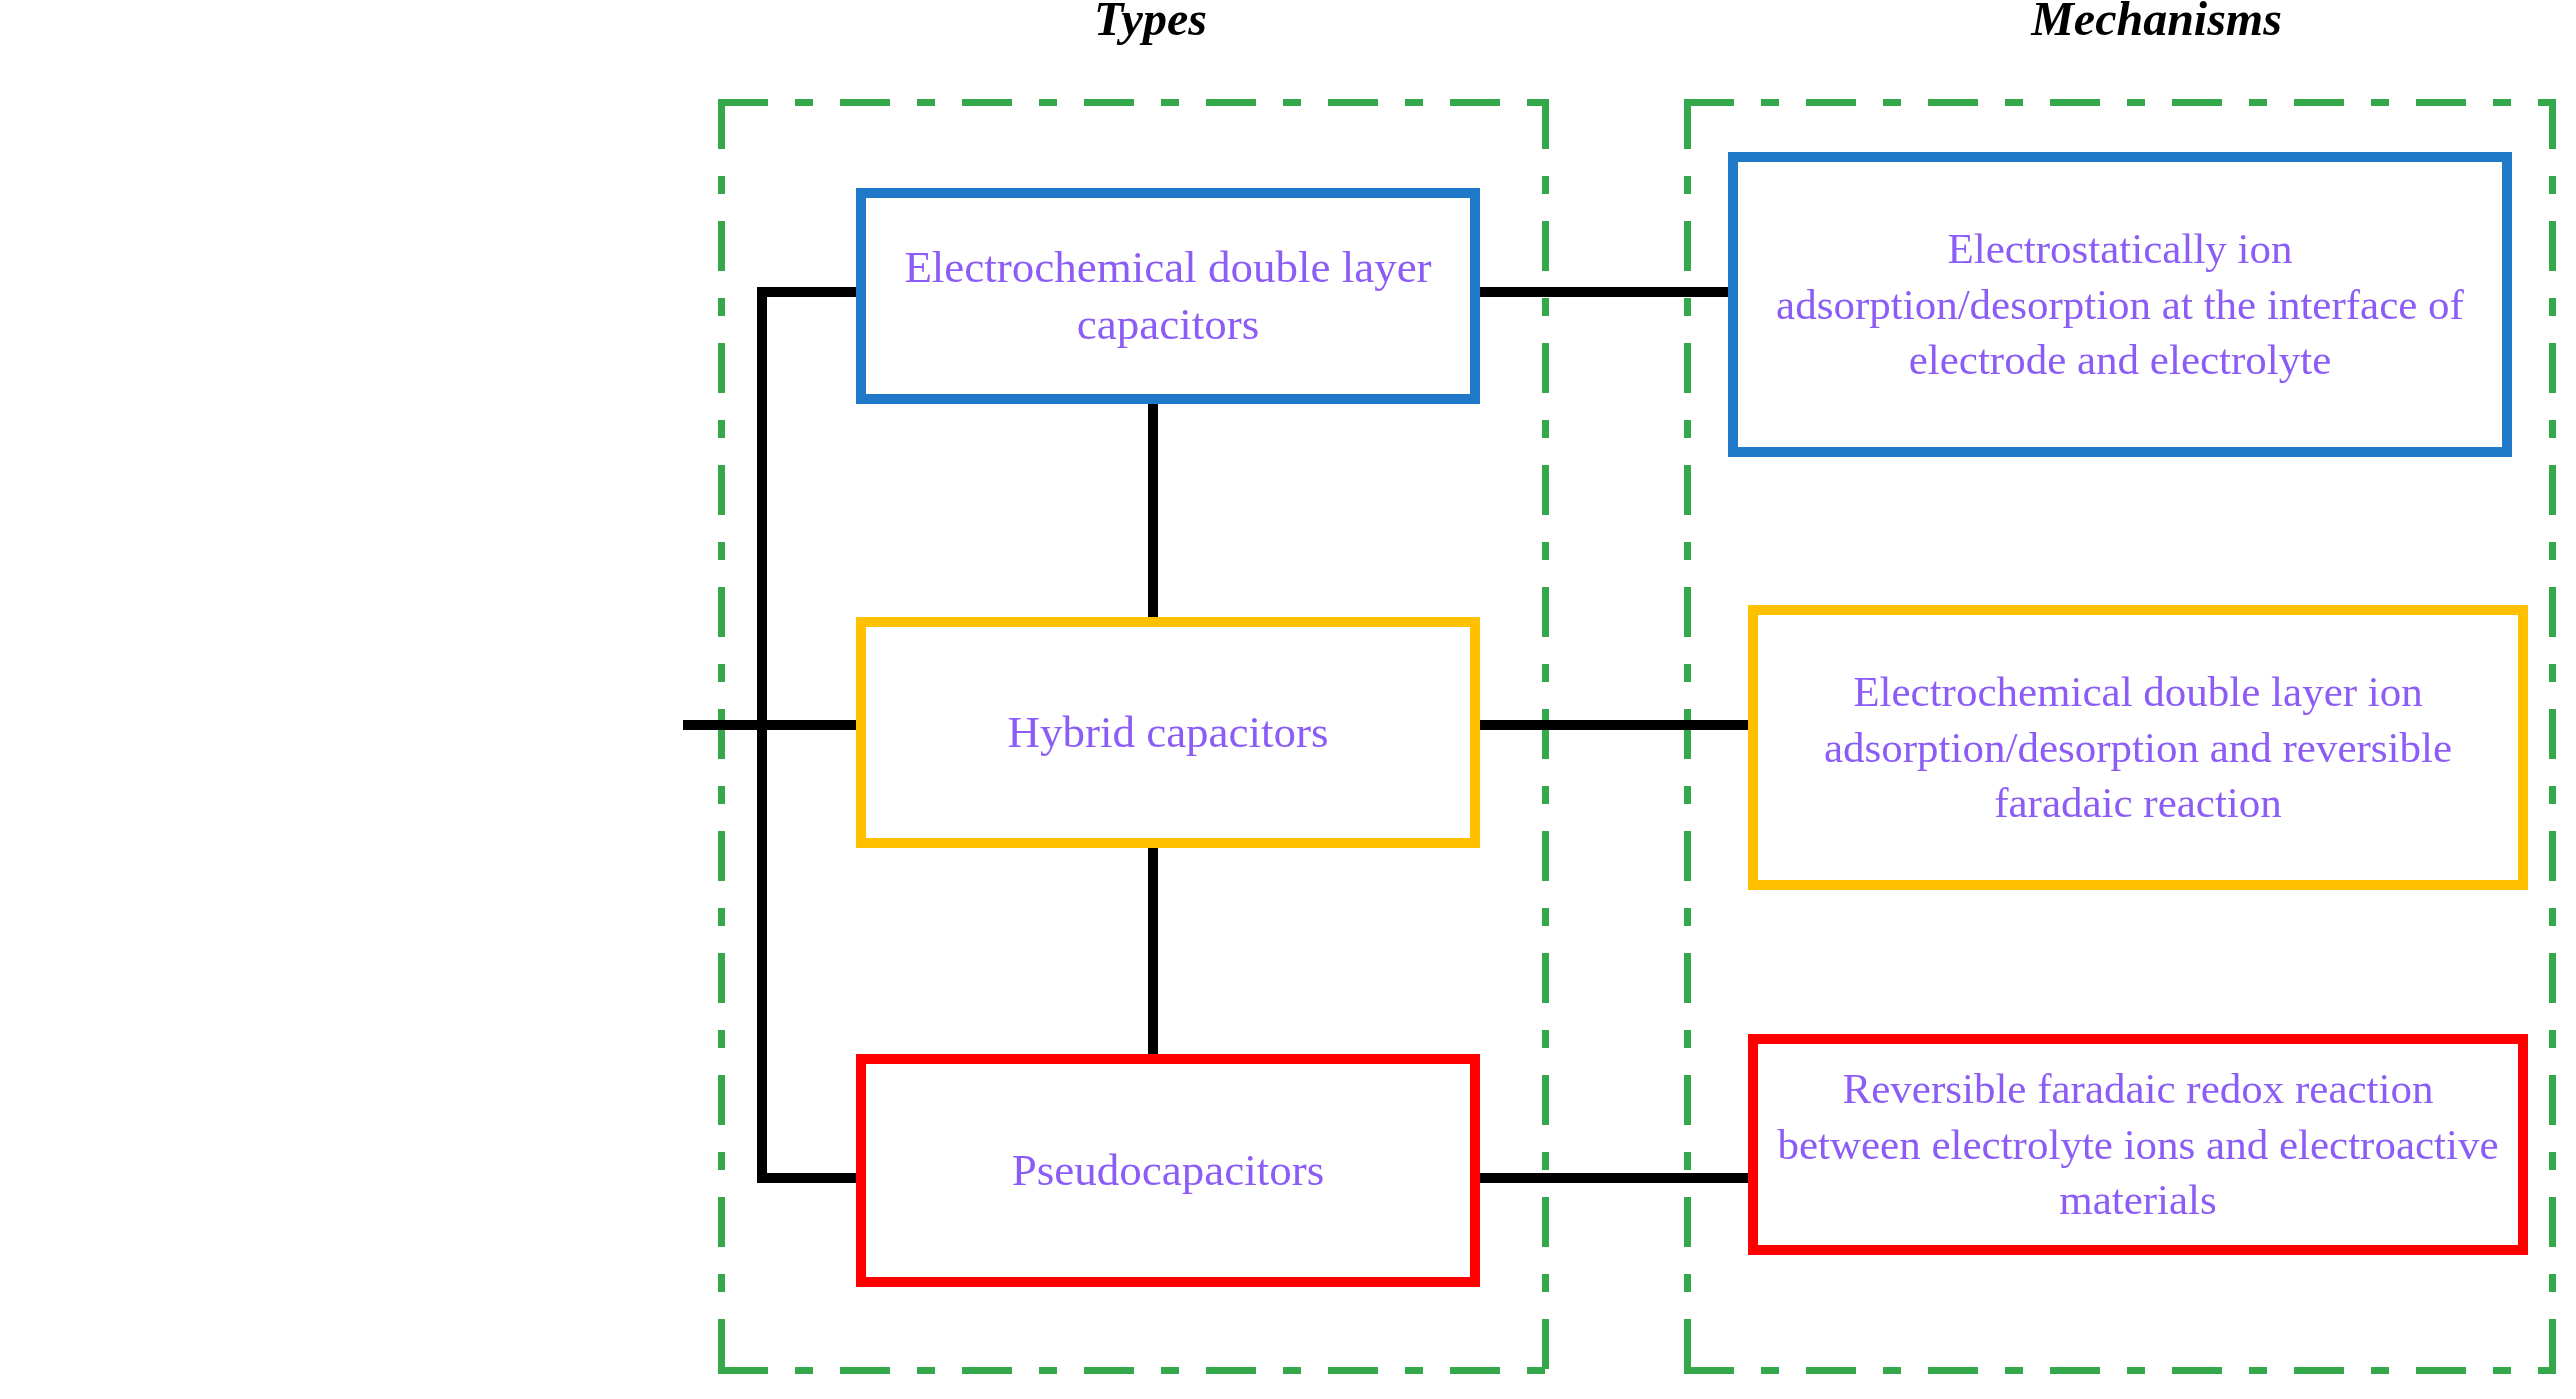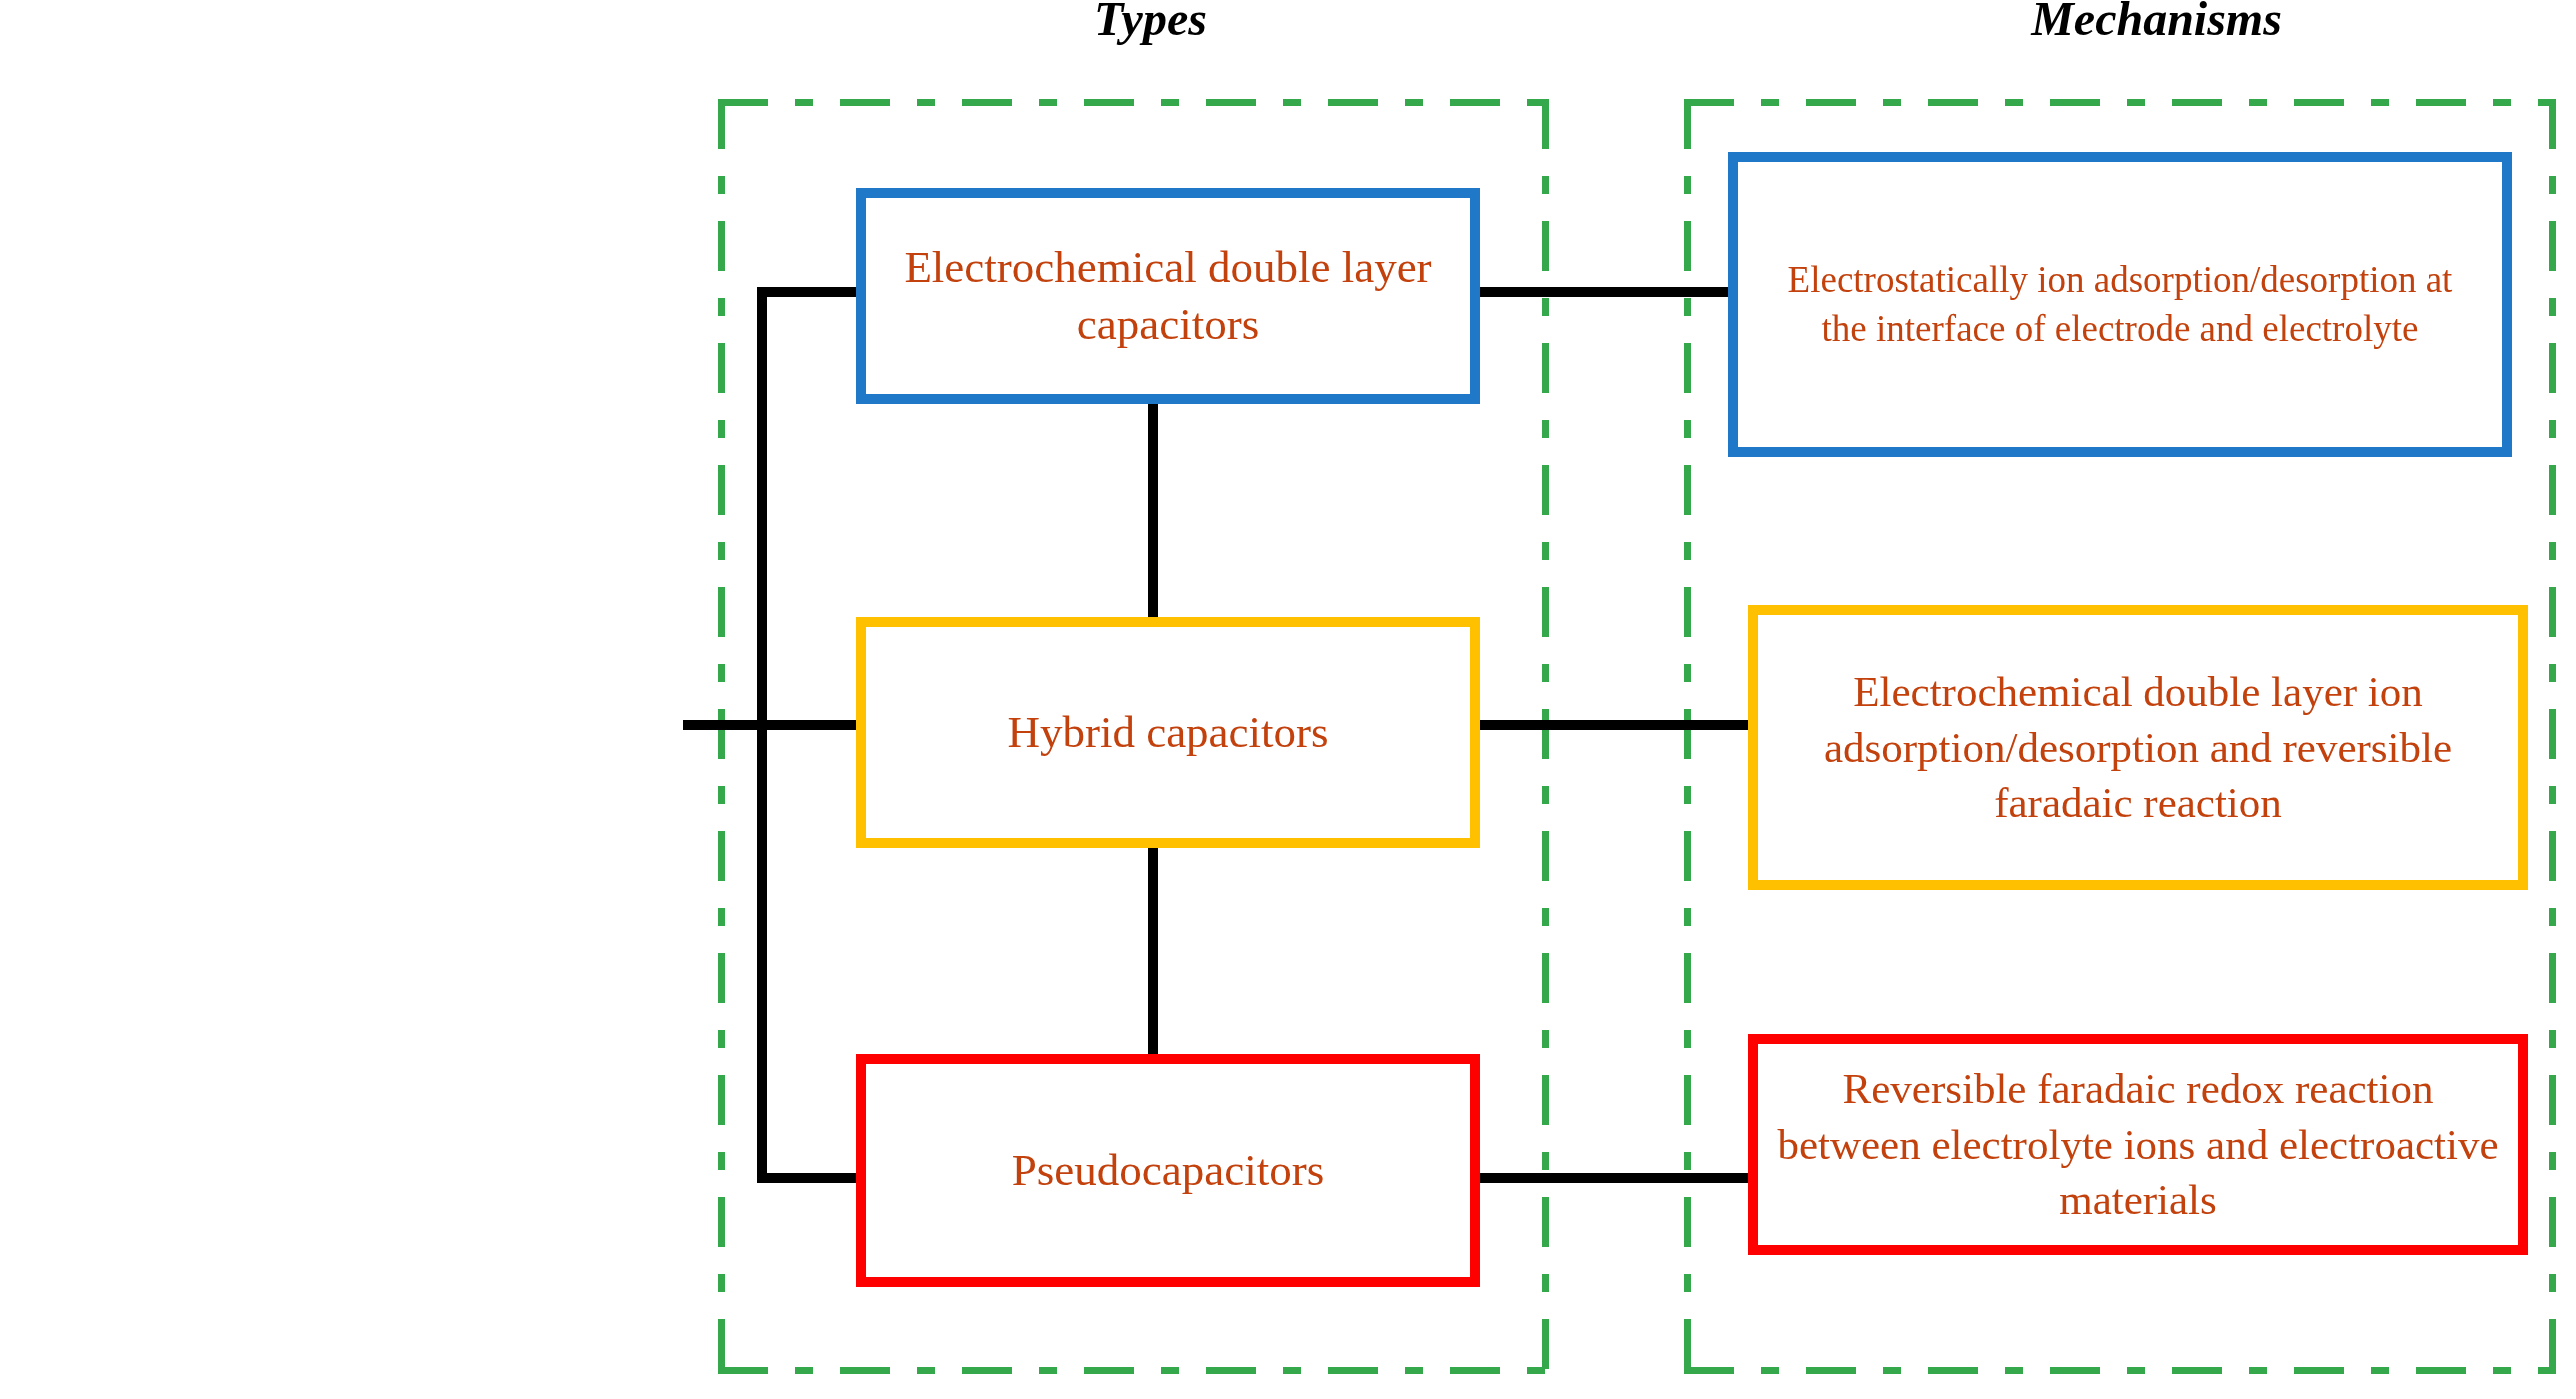--- a/index.html
+++ b/index.html
@@ -66,21 +66,21 @@
     align-items: center;
     justify-content: center;
     text-align: center;
     z-index: 5;
   }
   .node .label {
     display: block;
     font-family: "Liberation Serif", "DejaVu Serif", serif;
     font-weight: normal;
     font-style: normal;
-    color: #c2410c;
+    color: #8b5cf6;
     padding: 0 14.4px;
   }
 
   
   .conn {
     position: absolute;
     background: #000000;
     z-index: 2;
   }
 </style>
@@ -122,21 +122,21 @@
 
   <div class="node" style="left:856px; top:617px; width:624px; height:231px; border:10.4px solid #FFC000;">
     <span class="label" style="font-size:45px; line-height:1.26; max-width:577px;">Hybrid capacitors</span>
   </div>
 
   <div class="node" style="left:856px; top:1054px; width:624px; height:233px; border:10.4px solid #FF0000;">
     <span class="label" style="font-size:45px; line-height:1.26; max-width:577px;">Pseudocapacitors</span>
   </div>
 
   <div class="node" style="left:1728px; top:152px; width:784px; height:305px; border:10.4px solid #2079C8;">
-    <span class="label" style="font-size:37px; line-height:1.3; max-width:706px;">Electrostatically ion adsorption/desorption at the interface of electrode and electrolyte</span>
+    <span class="label" style="font-size:43px; line-height:1.3; max-width:706px;">Electrostatically ion adsorption/desorption at the interface of electrode and electrolyte</span>
   </div>
 
   <div class="node" style="left:1748px; top:589px; width:780px; height:285px; border:10.4px solid #FFC000;margin-top:16px;">
     <span class="label" style="font-size:43px; line-height:1.3; max-width:730px;">Electrochemical double layer ion adsorption/desorption and reversible faradaic reaction</span>
   </div>
 
   <div class="node" style="left:1748px; top:1034px; width:780px; height:221px; border:10.4px solid #FF0000;">
     <span class="label" style="font-size:43px; line-height:1.3; max-width:722px;">Reversible faradaic redox reaction between electrolyte ions and electroactive materials</span>
   </div>
 

